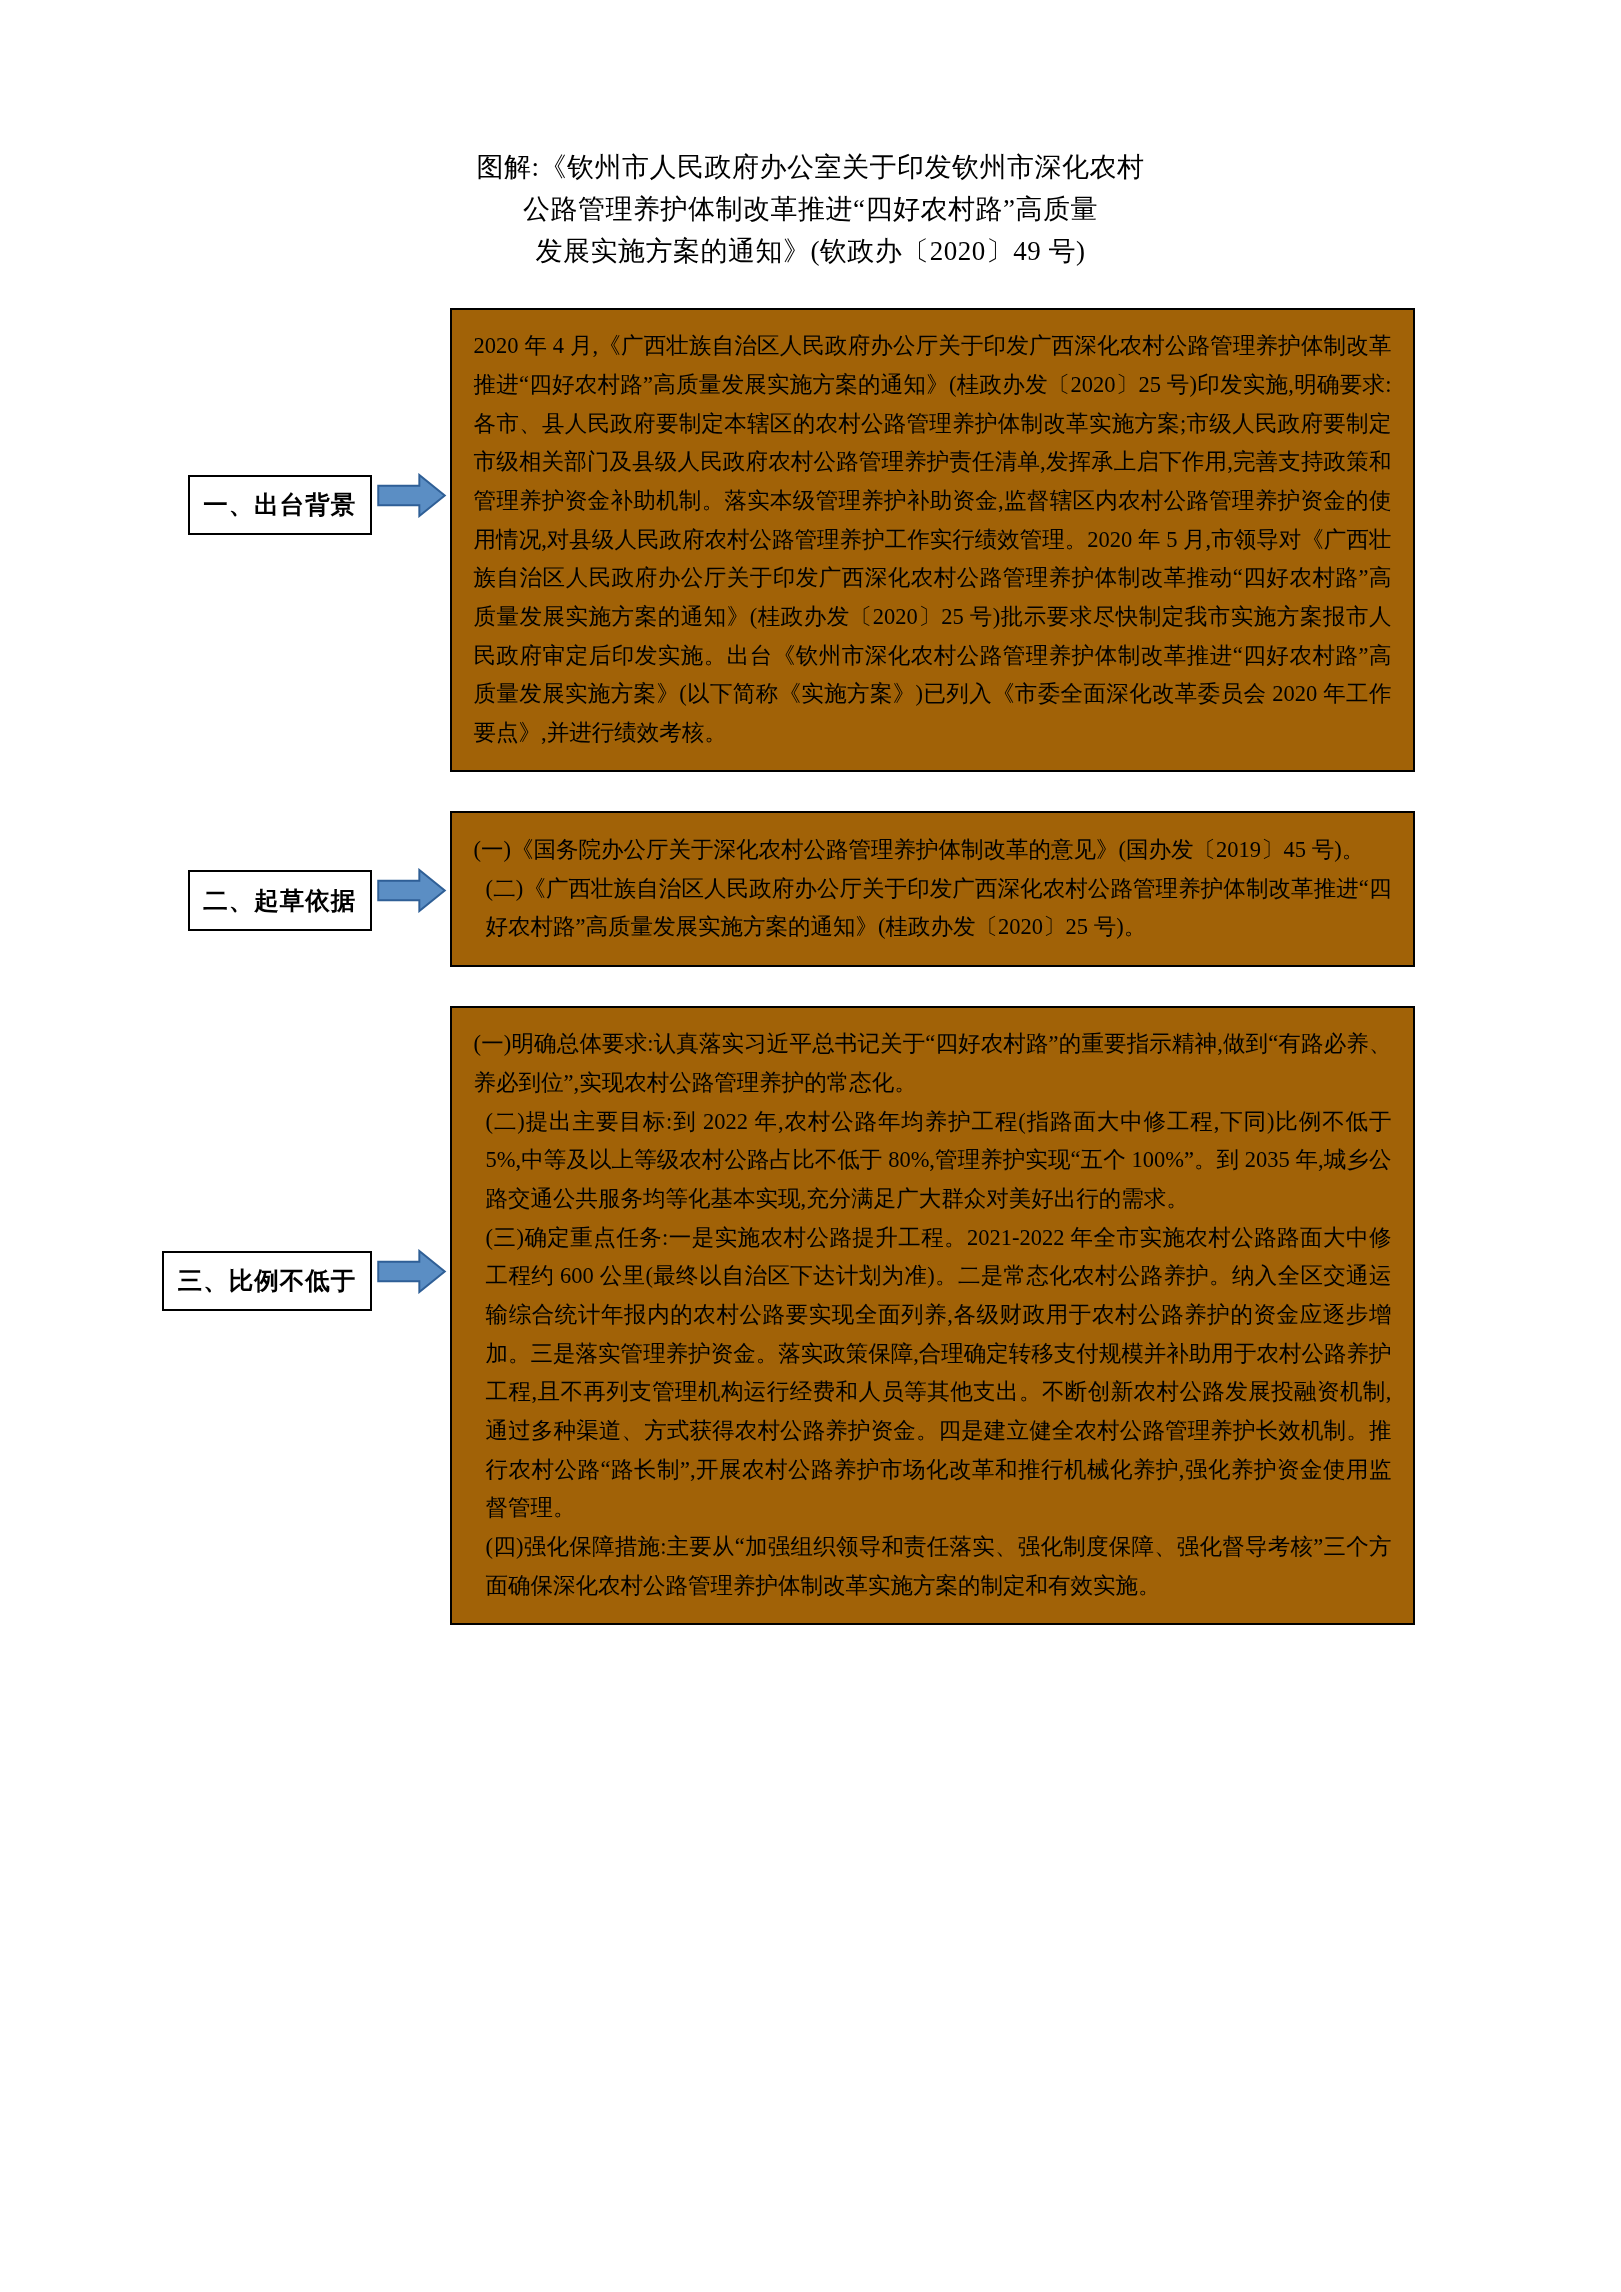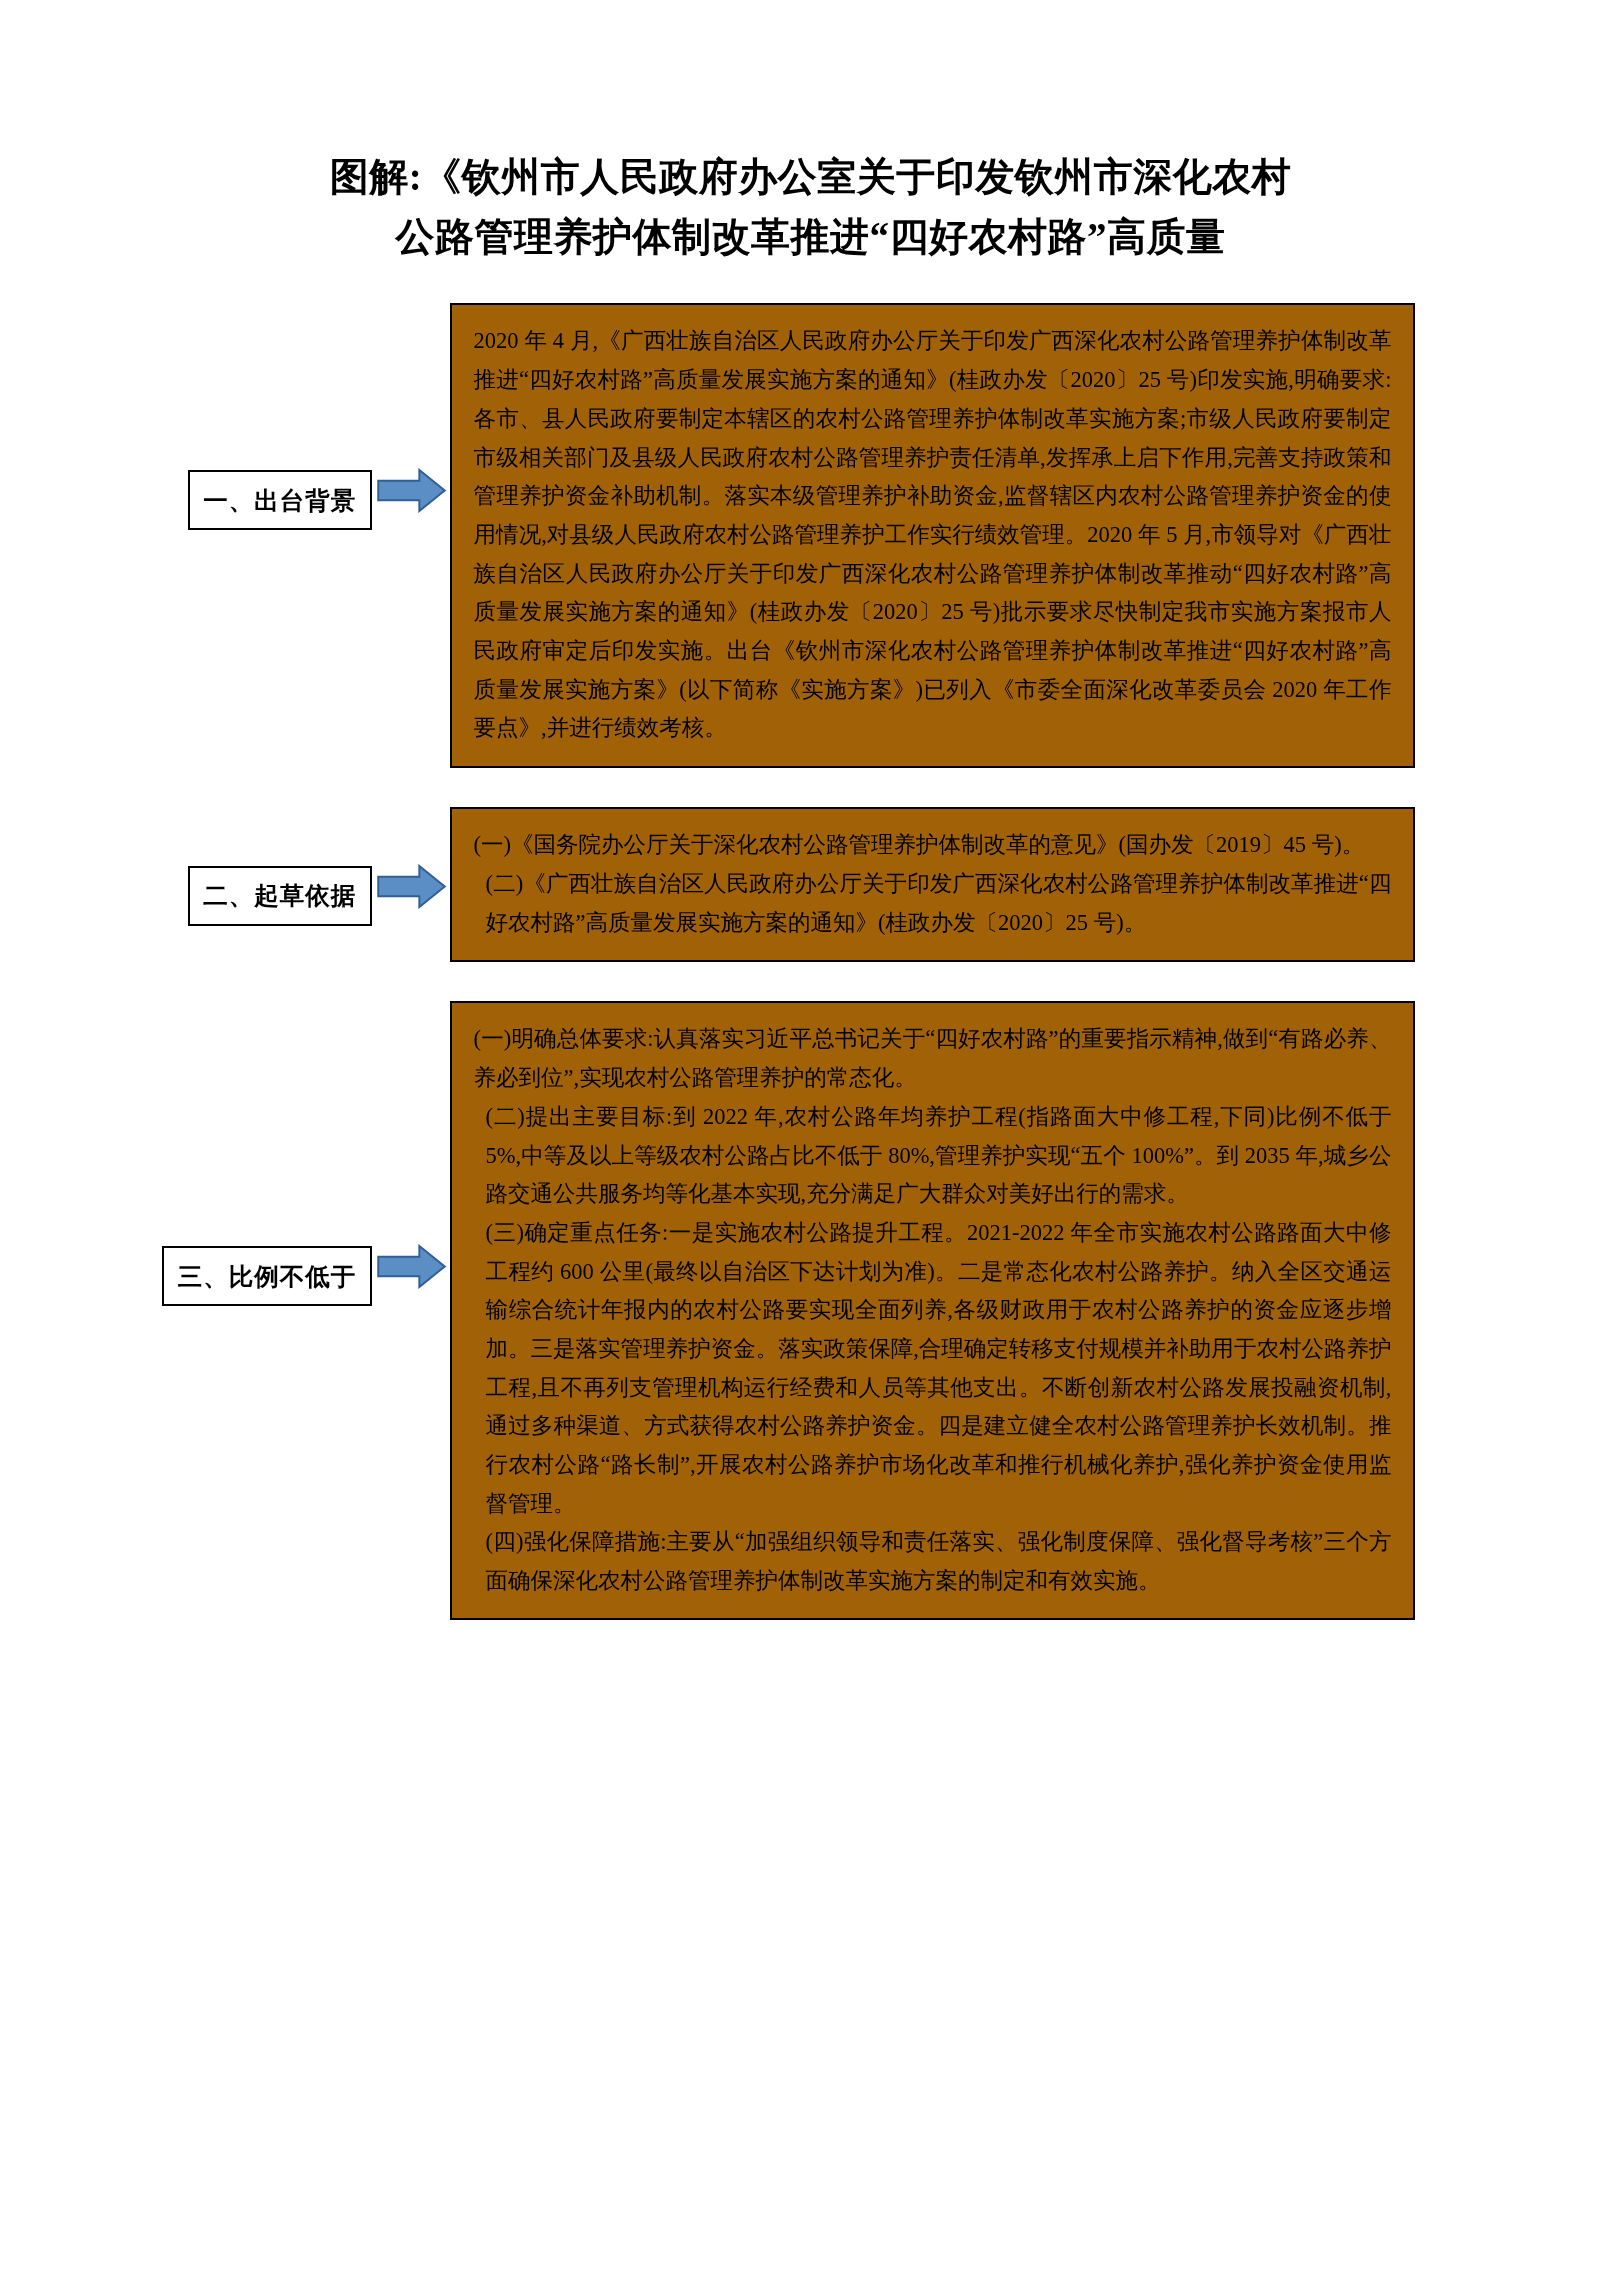--- a/index.html
+++ b/index.html
@@ -20,23 +20,23 @@
     width: 1621px;
     height: 2293px;
     box-sizing: border-box;
     padding: 0;
   }
   .doc-title {
     width: 1304px;
     margin: 0 auto;
     padding-top: 147px;
     text-align: center;
-    font-size: 39px;
+    font-size: 27px;
     line-height: 1.55;
-    font-weight: 700;
+    font-weight: 400;
     letter-spacing: 0.5px;
     font-family: "Liberation Serif", "DejaVu Serif", serif;
   }
   .doc-title div {
     white-space: nowrap;
   }
 
   .sections {
     position: relative;
     margin-top: 35px;
@@ -111,20 +111,21 @@
   .sec-3 .arrow { padding-top: 243px; align-items: flex-start; }
 </style>
 </head>
 <body>
 
 <div class="page">
 
   <div class="doc-title">
     <div>图解:《钦州市人民政府办公室关于印发钦州市深化农村</div>
     <div>公路管理养护体制改革推进“四好农村路”高质量</div>
+    <div>发展实施方案的通知》(钦政办〔2020〕49 号)</div>
   </div>
 
   <div class="sections">
 
     <div class="section sec-1">
       <div class="label-col">
         <div class="label-box">一、出台背景</div>
       </div>
       <div class="arrow">
         <svg width="71" height="45" viewBox="0 0 72 46">

